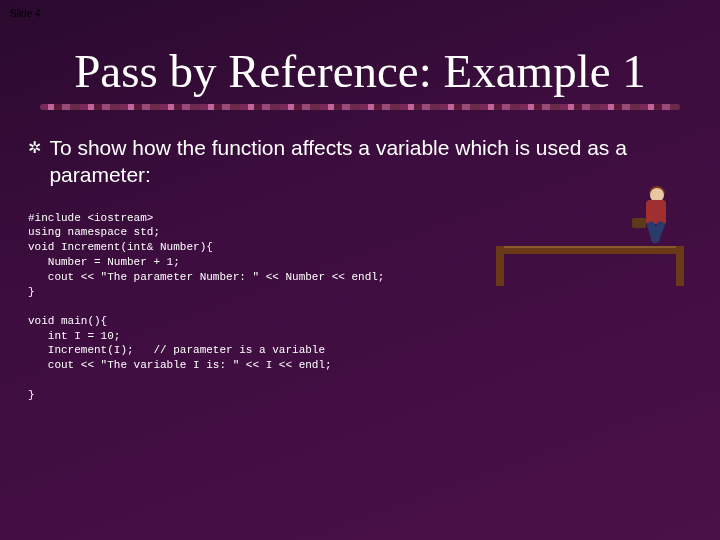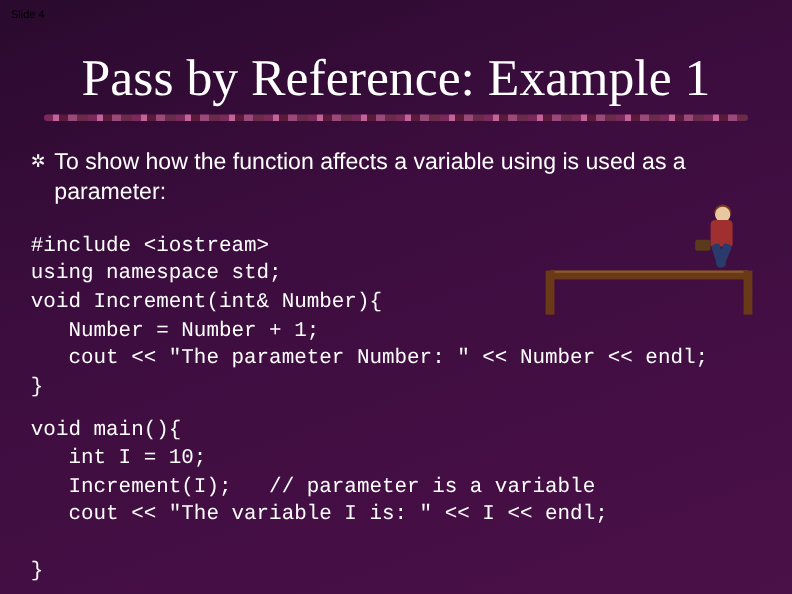--- a/index.html
+++ b/index.html
@@ -52,21 +52,21 @@
   }
   .bullet-icon {
     font-size: 16px;
     margin-right: 8px;
     margin-top: 4px;
     flex-shrink: 0;
   }
   .bullet-text { flex: 1; }
   .code-block {
     font-family: "Courier New", monospace;
-    font-size: 19px;
+    font-size: 11px;
     line-height: 1.35;
     white-space: pre;
     margin-bottom: 14px;
   }
   .illustration {
     position: absolute;
     top: 150px;
     right: 40px;
     width: 180px;
     height: 140px;
@@ -167,21 +167,21 @@
 
 <div class="slide-label">Slide 4</div>
 
 <h1 class="title">Pass by Reference: Example 1</h1>
 
 <div class="separator"></div>
 
 <div class="content">
   <div class="bullet-line">
     <span class="bullet-icon">✲</span>
-    <span class="bullet-text">To show how the function affects a variable using is used as a parameter:</span>
+    <span class="bullet-text">To show how the function affects a variable which is used as a parameter:</span>
   </div>
 
   <div class="code-block">#include &lt;iostream&gt;
 using namespace std;
 void Increment(int&amp; Number){
    Number = Number + 1;
    cout &lt;&lt; "The parameter Number: " &lt;&lt; Number &lt;&lt; endl;
 }</div>
   <div class="code-block">void main(){
    int I = 10;

